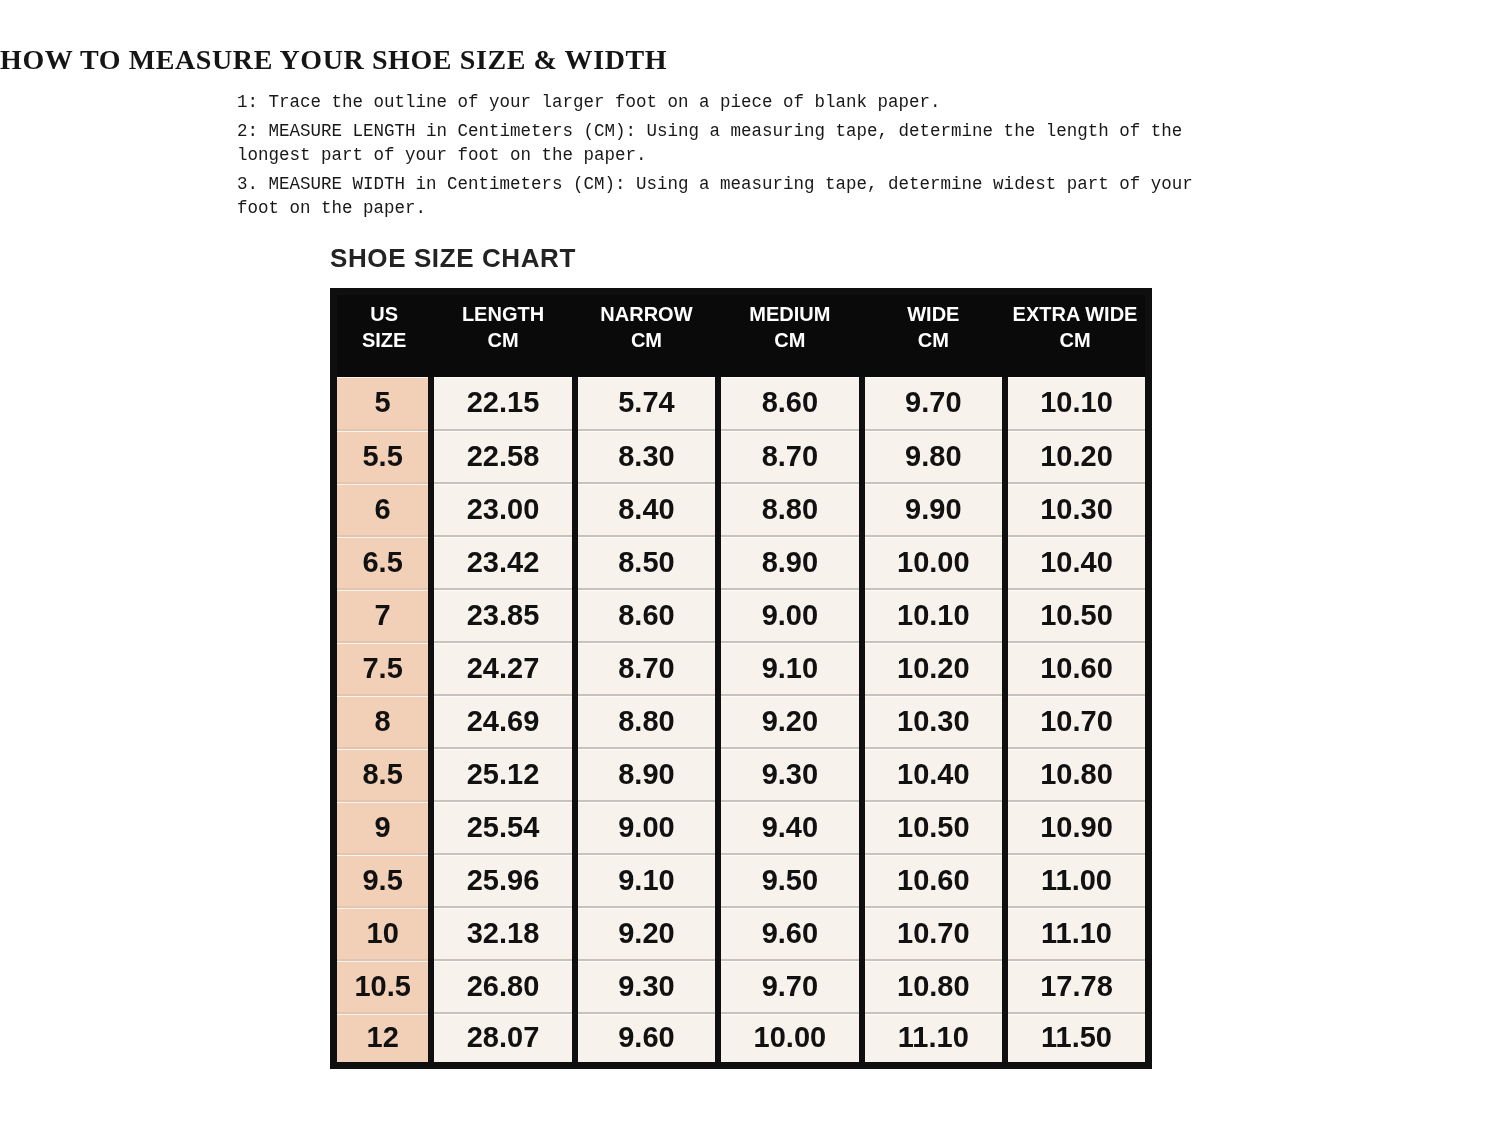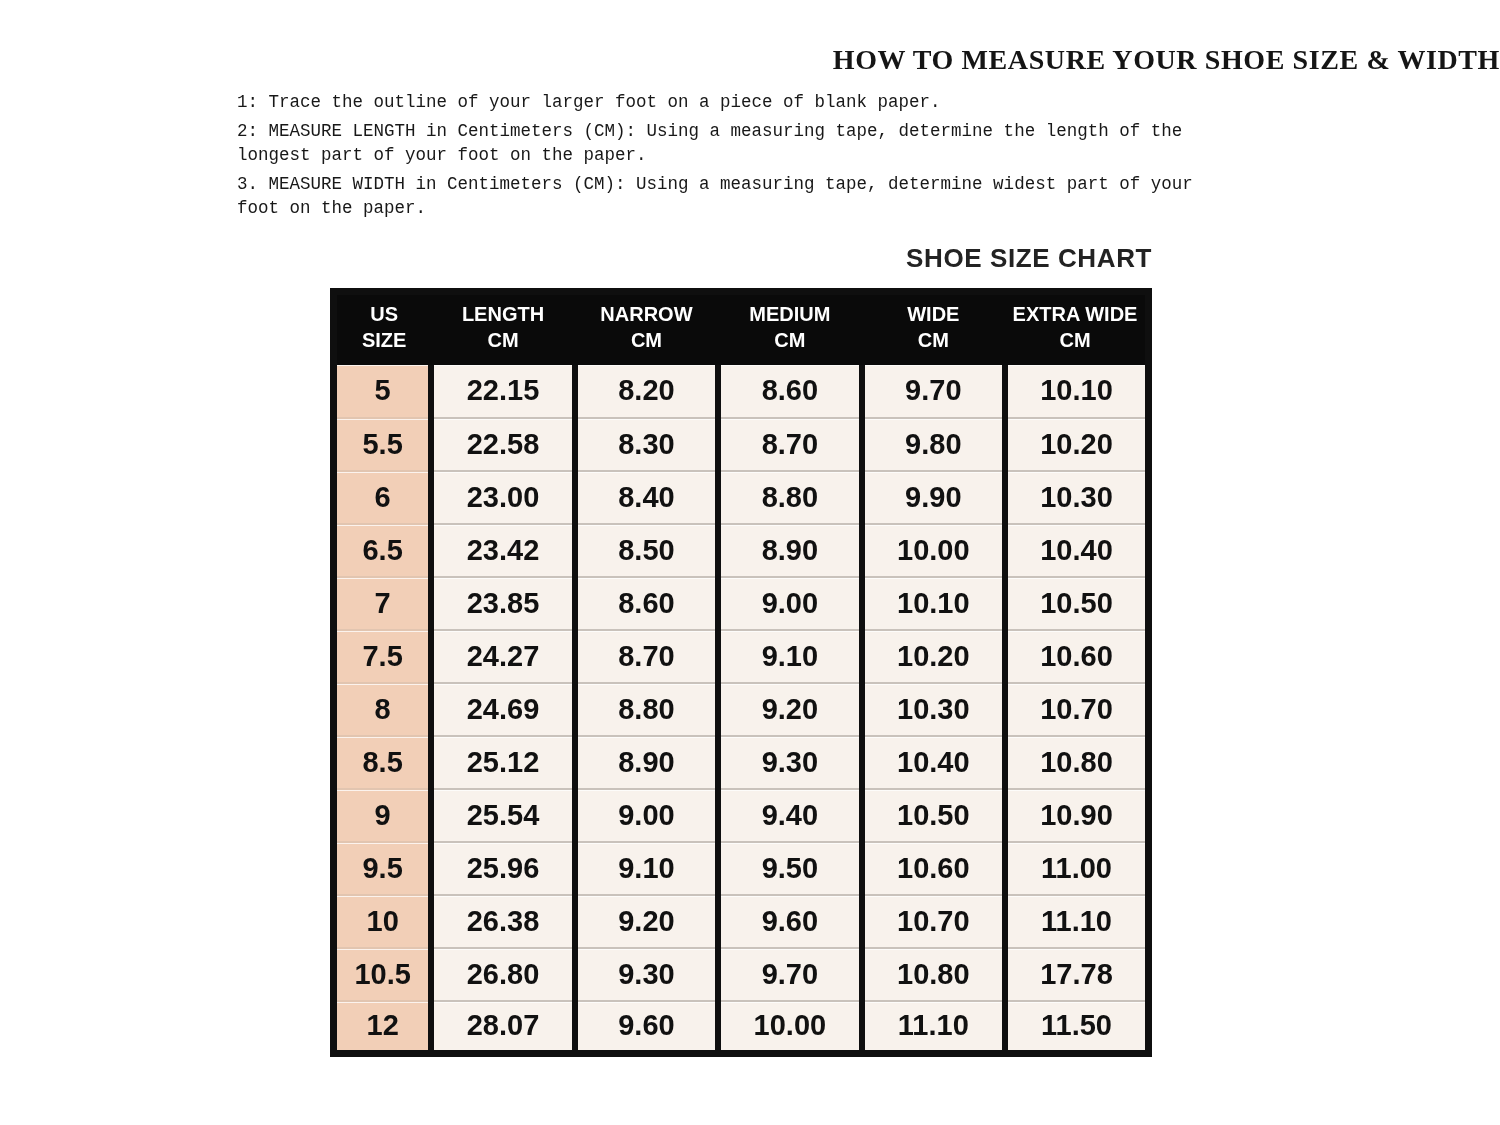--- a/index.html
+++ b/index.html
@@ -16,41 +16,41 @@
   html,body{margin:0;padding:0;}
   body{
     width:1500px;height:1125px;
     background:#ffffff;
     color:var(--text);
     font-family:"Liberation Serif", serif;
     overflow:hidden;
   }
   .page-title{
     margin:44px 0 14px 0;
-    text-align:right;
+    text-align:left;
     font-size:28px;
     font-weight:700;
     letter-spacing:0.6px;
     color:#151515;
     font-family:"Liberation Serif", serif;
   }
   .instructions{
     margin-left:237px;
     width:980px;
     font-size:17.5px;
     line-height:24.5px;
     color:#181818;
     font-family:Liberation Mono, monospace;
   }
   .instructions p{margin:0 0 4px 0;}
   .chart-title{
     margin:22px 0 14px 0;
     margin-left:330px;
     width:822px;
-    text-align:right;
+    text-align:left;
     font-family:"Liberation Sans","DejaVu Sans",sans-serif;
     font-weight:600;
     font-size:26px;
     letter-spacing:0.6px;
     color:#232323;
   }
   table.size-chart{
     margin-left:330px;
     width:822px;
     table-layout:fixed;
@@ -59,21 +59,21 @@
   }
   table.size-chart col.c0{width:12.0%;}
   table.size-chart col.cn{width:17.6%;}
   thead th{
     background:var(--header-bg);
     color:var(--header-text);
     font-family:"Liberation Sans","DejaVu Sans",sans-serif;
     font-weight:600;
     font-size:20px;
     line-height:1.3;
-    padding:6px 0 12px 0;
+    padding:6px 0 24px 0;
     white-space:pre-line;
     text-align:center;
     border:0;
   }
   tbody th, tbody td{
     height:53px;
     text-align:center;
     vertical-align:middle;
     font-family:"Liberation Sans","DejaVu Sans",sans-serif;
     font-weight:700;
@@ -128,21 +128,21 @@
         <th>WIDE
 CM</th>
         <th>EXTRA WIDE
 CM</th>
       </tr>
   </thead>
   <tbody>
       <tr>
         <th>5</th>
         <td>22.15</td>
-        <td>8.20</td>
+        <td>5.74</td>
         <td>8.60</td>
         <td>9.70</td>
         <td>10.10</td>
       </tr>
       <tr>
         <th>5.5</th>
         <td>22.58</td>
         <td>8.30</td>
         <td>8.70</td>
         <td>9.80</td>
@@ -207,21 +207,21 @@
       <tr>
         <th>9.5</th>
         <td>25.96</td>
         <td>9.10</td>
         <td>9.50</td>
         <td>10.60</td>
         <td>11.00</td>
       </tr>
       <tr>
         <th>10</th>
-        <td>26.38</td>
+        <td>32.18</td>
         <td>9.20</td>
         <td>9.60</td>
         <td>10.70</td>
         <td>11.10</td>
       </tr>
       <tr>
         <th>10.5</th>
         <td>26.80</td>
         <td>9.30</td>
         <td>9.70</td>

